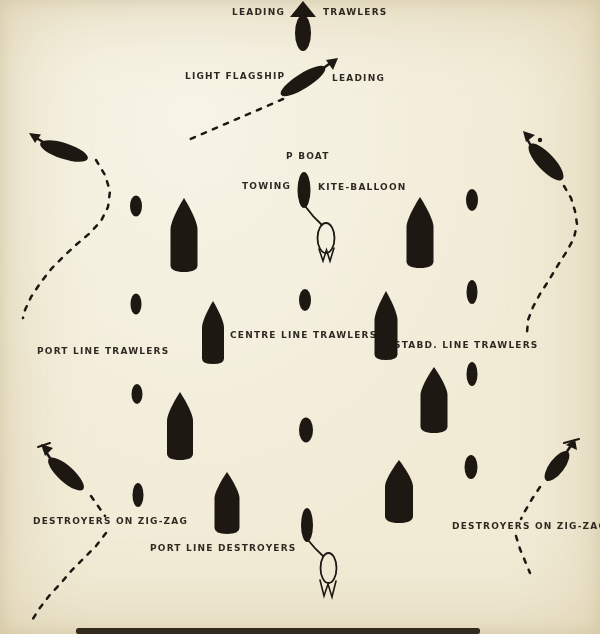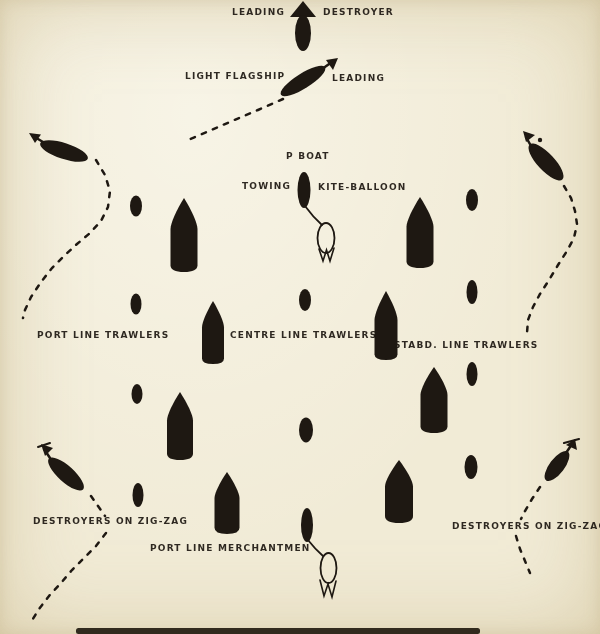--- a/index.html
+++ b/index.html
@@ -145,26 +145,26 @@
         <ellipse cx="472" cy="374" rx="5.5" ry="12" class="ink"></ellipse>
         <ellipse cx="306" cy="430" rx="7" ry="12.5" class="ink"></ellipse>
         <ellipse cx="138" cy="495" rx="5.5" ry="12" class="ink"></ellipse>
         <ellipse cx="471" cy="467" rx="6.5" ry="12" class="ink"></ellipse>
       </g>
 
     <rect x="76" y="628" width="404" height="6" rx="2.5" fill="#221b10" opacity="0.92"></rect>
   </svg>
 
   <div class="lbl" style="left:232px;top:7px">LEADING</div>
-  <div class="lbl" style="left:323px;top:7px">DESTROYER</div>
+  <div class="lbl" style="left:323px;top:7px">TRAWLERS</div>
   <div class="lbl" style="left:185px;top:71px">LIGHT FLAGSHIP</div>
   <div class="lbl" style="left:332px;top:73px">LEADING</div>
   <div class="lbl" style="left:286px;top:151px">P BOAT</div>
   <div class="lbl" style="left:242px;top:181px">TOWING</div>
   <div class="lbl" style="left:318px;top:182px">KITE-BALLOON</div>
-  <div class="lbl" style="left:37px;top:330px">PORT LINE TRAWLERS</div>
+  <div class="lbl" style="left:37px;top:346px">PORT LINE TRAWLERS</div>
   <div class="lbl" style="left:230px;top:330px">CENTRE LINE TRAWLERS</div>
   <div class="lbl" style="left:394px;top:340px">STABD. LINE TRAWLERS</div>
   <div class="lbl" style="left:33px;top:516px">DESTROYERS ON ZIG-ZAG</div>
   <div class="lbl" style="left:452px;top:521px">DESTROYERS ON ZIG-ZAG</div>
-  <div class="lbl" style="left:150px;top:543px">PORT LINE MERCHANTMEN</div>
+  <div class="lbl" style="left:150px;top:543px">PORT LINE DESTROYERS</div>
 
 </div>
 
 </body></html>

